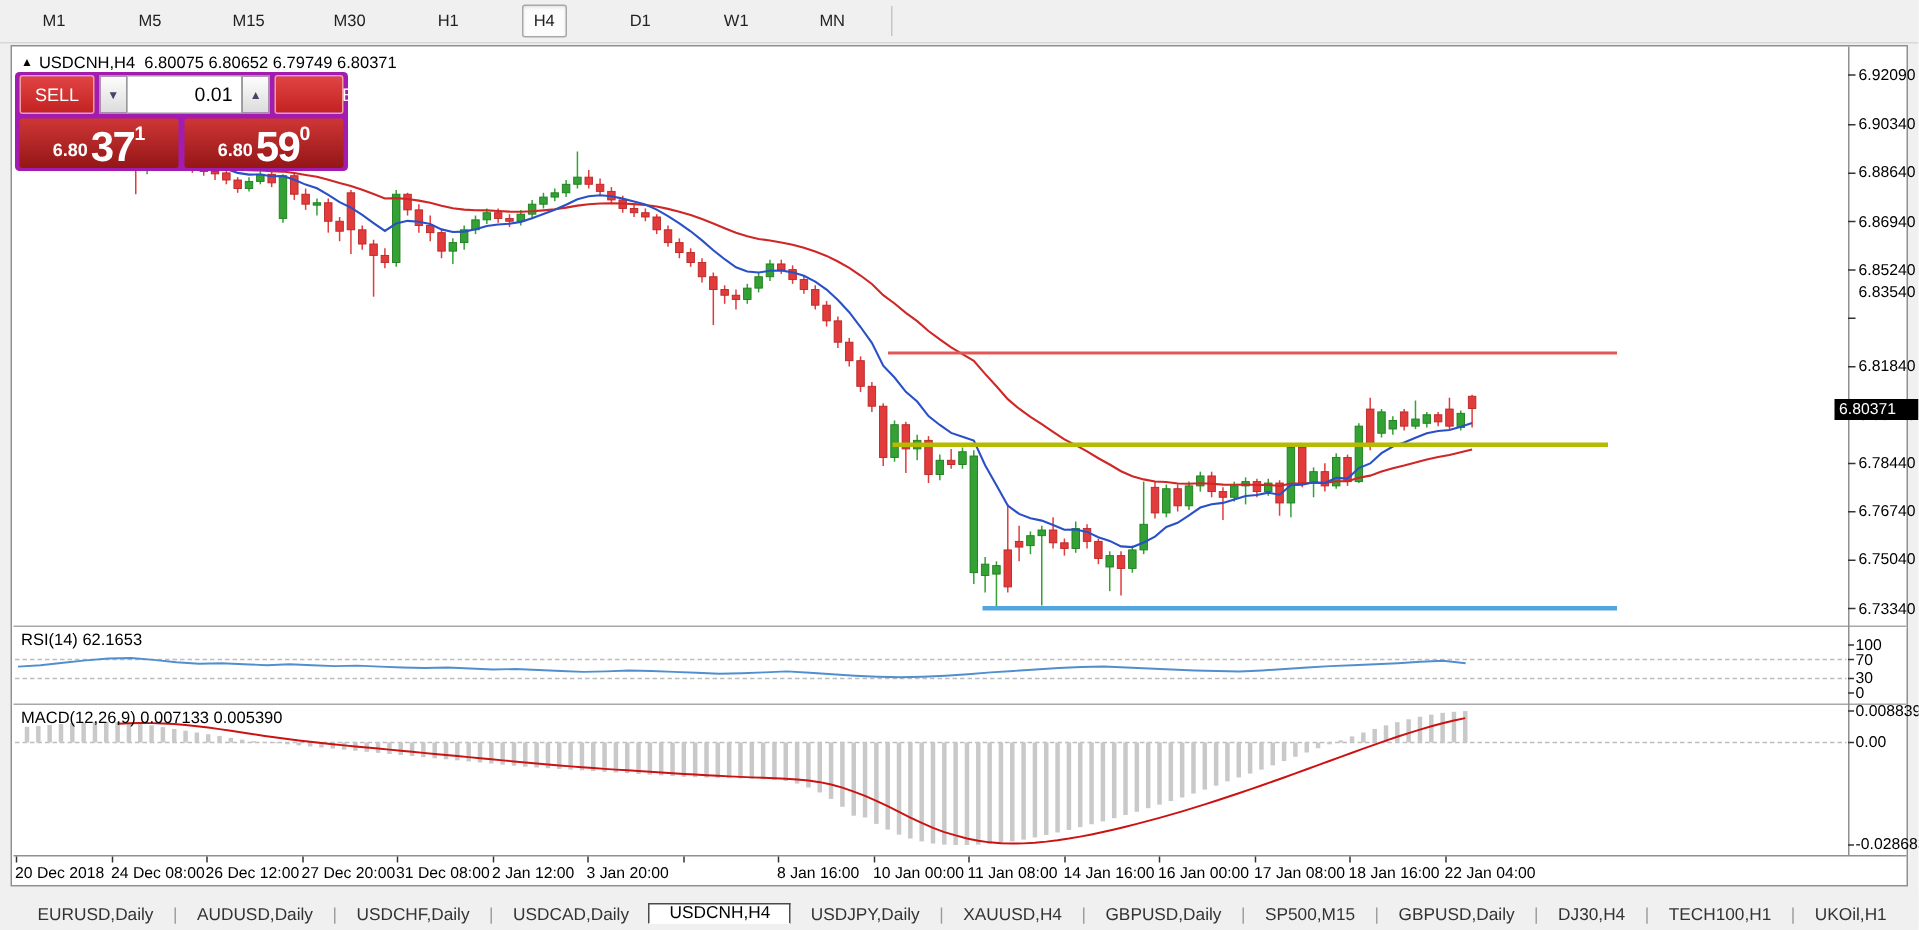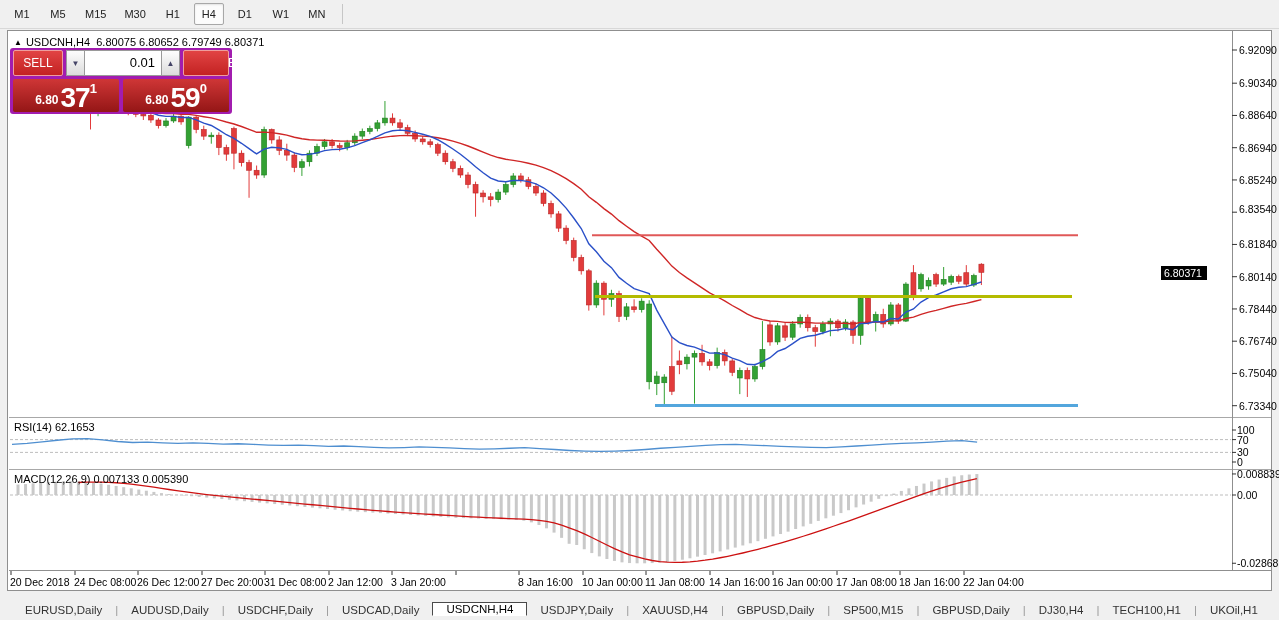--- a/index.html
+++ b/index.html
@@ -4,36 +4,36 @@
 <style>
   html,body{margin:0;padding:0;}
   body{
     width:1279px;height:620px;position:relative;overflow:hidden;
     background:#f0f0f0;font-family:"Liberation Sans",sans-serif;
     -webkit-font-smoothing:antialiased;
   }
   
   .toolbar{position:absolute;left:0;top:0;width:1279px;height:29px;background:#f0f0f0;
     border-bottom:1px solid #d8d8d8;display:flex;align-items:center;padding-left:4px;box-sizing:border-box;}
-  .tf-btn{height:22px;min-width:30px;padding:0 5px;margin:0 3px;display:flex;align-items:center;justify-content:center;
+  .tf-btn{height:22px;min-width:30px;padding:0 5px;margin:0 17px;display:flex;align-items:center;justify-content:center;
     font-size:11px;color:#222;border:1px solid transparent;border-radius:2px;background:transparent;cursor:default;}
   .tf-btn.active{background:#fcfcfc;border:1px solid #a8a8a8;box-shadow:inset 0 1px 2px #e2e2e2;}
   .toolbar-sep{width:1px;height:20px;background:#c6c6c6;margin:0 7px;}
 
   
   .chart-window{position:absolute;left:7px;top:30px;width:1265px;height:561px;background:#fff;border:1px solid #8f8f8f;box-sizing:border-box;}
 
   svg#chart-svg{position:absolute;left:0;top:0;z-index:1;}
   #overlay{position:absolute;left:0;top:0;width:1279px;height:620px;z-index:2;pointer-events:none;}
   .lbl{position:absolute;font-size:11px;color:#000;white-space:nowrap;line-height:12px;}
   .lbl.small{font-size:10.5px;}
   .chart-title{position:absolute;left:14px;top:36px;font-size:11px;color:#000;white-space:nowrap;z-index:3;}
   .chart-title .marker{font-size:8px;vertical-align:1px;margin-right:4px;}
   .ind-label{position:absolute;font-size:11px;color:#000;white-space:nowrap;z-index:3;}
-  .badge{position:absolute;left:1161px;top:266px;width:46px;height:14px;background:#000;color:#fff;
+  .badge{position:absolute;left:1223px;top:266px;width:56px;height:14px;background:#000;color:#fff;
     font-size:10.5px;line-height:14px;padding-left:3px;box-sizing:border-box;z-index:3;}
 
   
   .trade-widget{position:absolute;left:10px;top:48px;width:222px;height:66px;background:#a21caf;
     border-radius:3px;padding:2px 3px;box-sizing:border-box;z-index:5;}
   .tw-row1{display:flex;height:26px;align-items:stretch;}
   .tw-sell,.tw-buy{background:linear-gradient(#e14444,#c32222);color:#fff;border:1px solid #ef9d9d;border-radius:2px;
     font-size:12px;font-family:inherit;padding:0;cursor:pointer;}
   .tw-sell{width:50px;}
   .tw-buy{width:37px;padding-left:44px;}
@@ -500,21 +500,21 @@
     <span class="marker">▲</span><span>USDCNH,H4</span>&nbsp;&nbsp;<span>6.80075 6.80652 6.79749 6.80371</span>
   </div>
   <div class="ind-label" style="left:14px;top:421px;">RSI(14) 62.1653</div>
   <div class="ind-label" style="left:14px;top:473px;">MACD(12,26,9) 0.007133 0.005390</div>
   <div class="badge">6.80371</div>
 <div class="lbl small" style="left: 1239px; top: 44px;">6.92090</div>
     <div class="lbl small" style="left: 1239px; top: 77.1975px;">6.90340</div>
     <div class="lbl small" style="left: 1239px; top: 109.446px;">6.88640</div>
     <div class="lbl small" style="left: 1239px; top: 141.695px;">6.86940</div>
     <div class="lbl small" style="left: 1239px; top: 173.944px;">6.85240</div>
-    <div class="lbl small" style="left: 1239px; top: 203px;">6.83540</div>
+    <div class="lbl small" style="left: 1239px; top: 189px;">6.83540</div>
     <div class="lbl small" style="left: 1239px; top: 238.442px;">6.81840</div>
     <div class="lbl small" style="left: 1239px; top: 270.691px;">6.80140</div>
     <div class="lbl small" style="left: 1239px; top: 302.94px;">6.78440</div>
     <div class="lbl small" style="left: 1239px; top: 335.189px;">6.76740</div>
     <div class="lbl small" style="left: 1239px; top: 367.438px;">6.75040</div>
     <div class="lbl small" style="left: 1239px; top: 399.688px;">6.73340</div>
     <div class="lbl small" style="left: 1237px; top: 424px;">100</div>
     <div class="lbl small" style="left: 1237px; top: 433.6px;">70</div>
     <div class="lbl small" style="left: 1237px; top: 446.4px; text-align: center;">30</div>
     <div class="lbl small" style="left: 1237px; top: 456px;">0</div>

